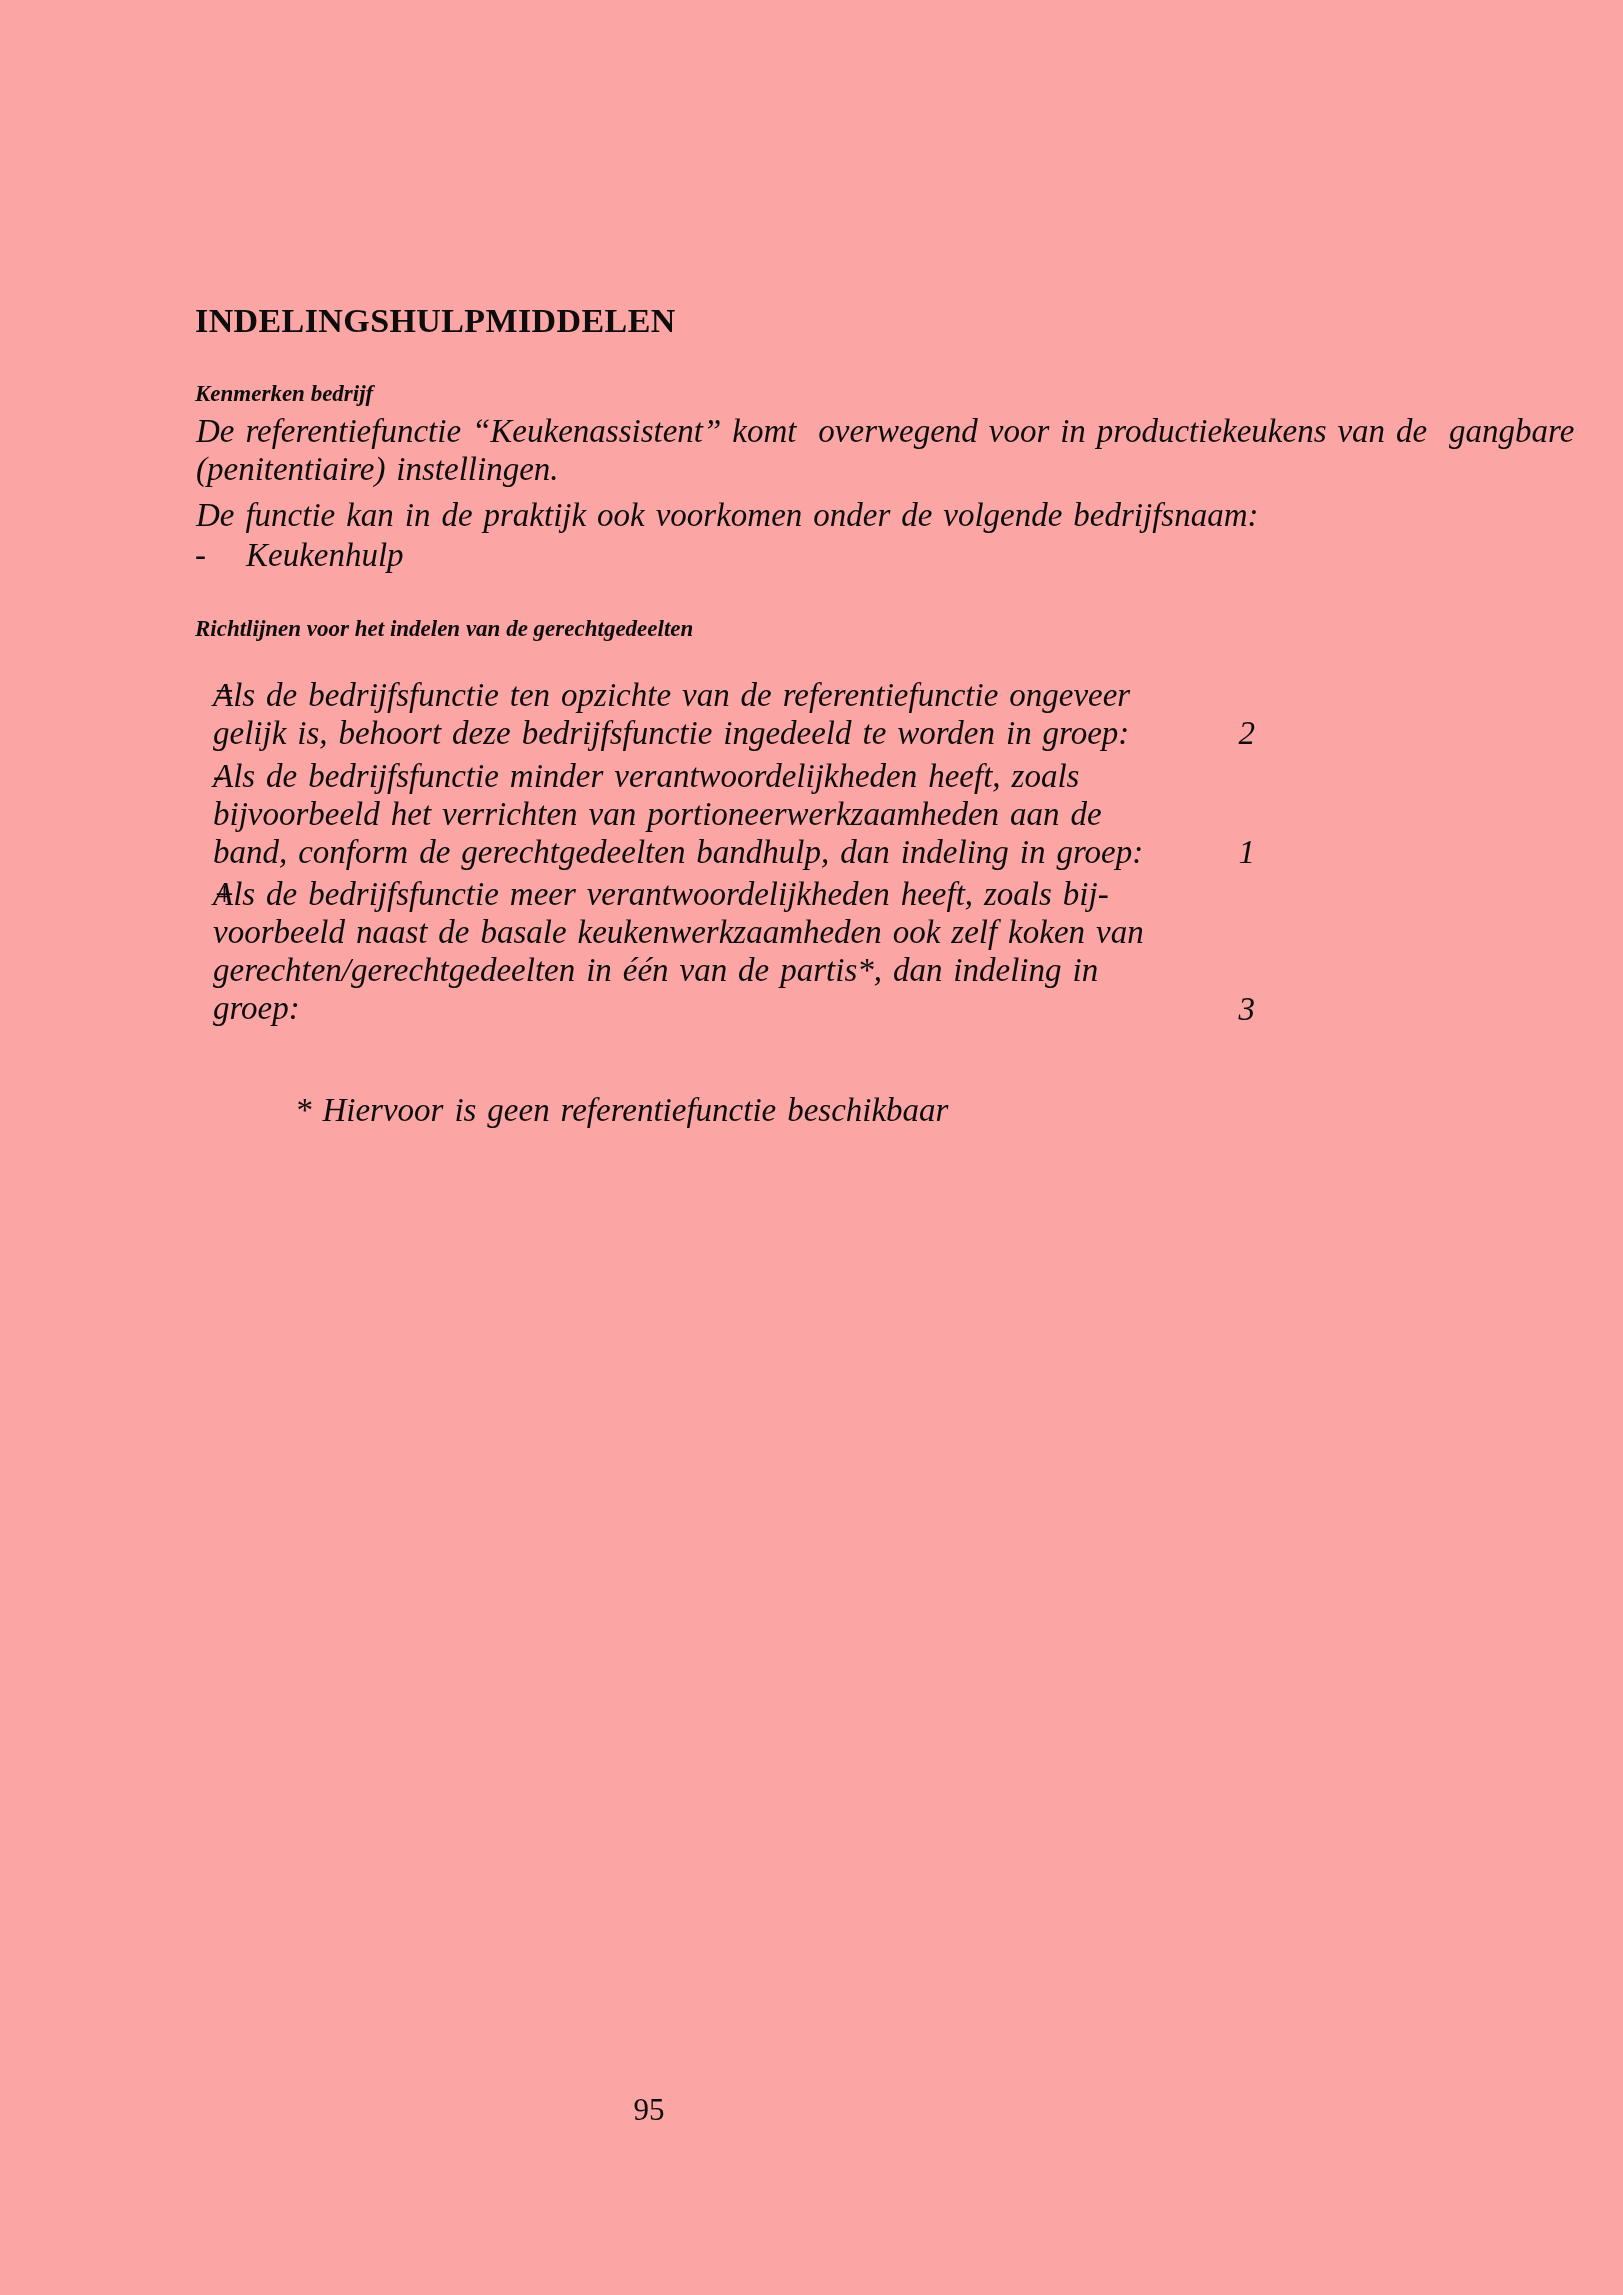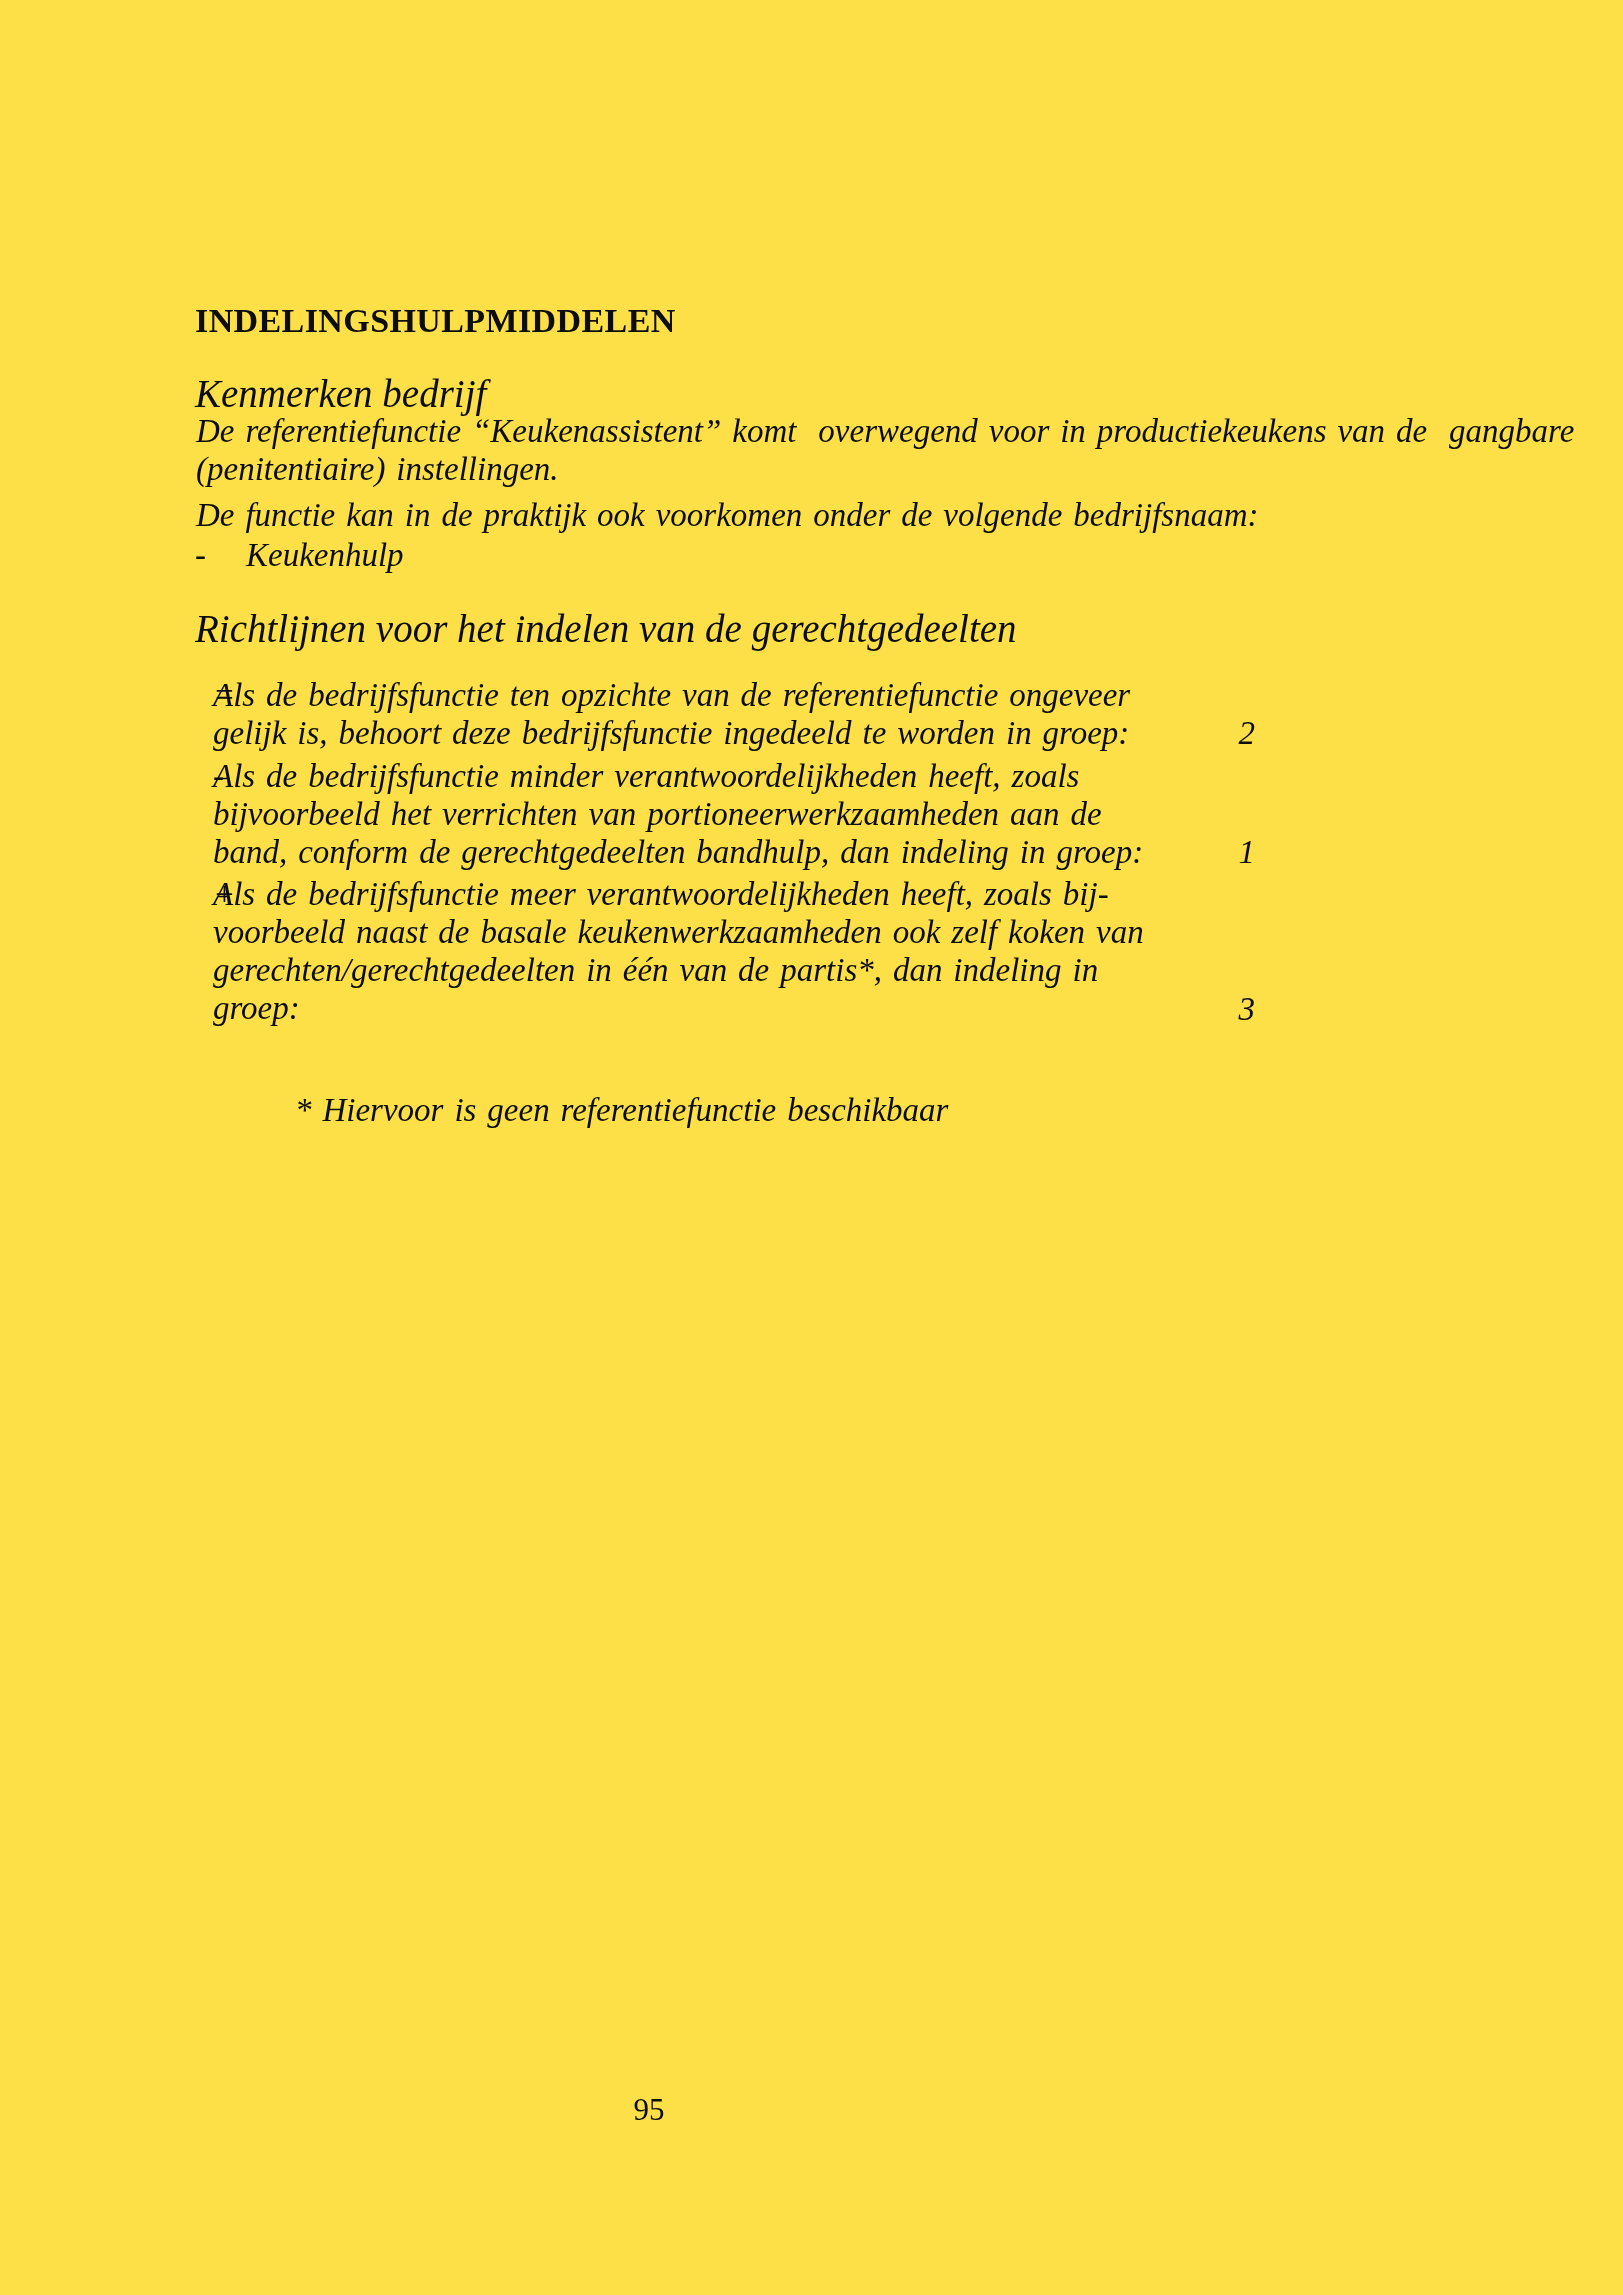--- a/index.html
+++ b/index.html
@@ -1,20 +1,20 @@
 <!DOCTYPE html>
 <html style="font-size:14px"><head>
 <meta charset="utf-8">
 <style>
   html, body { margin: 0; padding: 0; background: #9a9a9a; }
   .page {
     position: relative;
     width: 1623px;
     height: 2295px;
-    background: #fde047;
+    background: #fca5a5;
     font-family: "Liberation Serif", "DejaVu Serif", serif;
     color: #0d0d0d;
     overflow: hidden;
   }
   .abs { position: absolute; }
 
   .doc-title {
     left: 195px; top: 300px;
     font-size: 34px; line-height: 41px;
     font-weight: bold;
@@ -22,22 +22,22 @@
     white-space: nowrap;
   }
 
   .body-text {
     font-size: 33px;
     line-height: 38px;
     word-spacing: 2.7px;
   }
 
   .section-heading {
-    font-size: 39px; line-height: 39px;
-    font-weight: normal; font-style: italic;
+    font-size: 23px; line-height: 39px;
+    font-weight: bold; font-style: italic;
     white-space: nowrap;
   }
 
   .h-kenmerken  { left: 195px; top: 374px; }
   .para1        { left: 196px; top: 412px; white-space: pre-wrap; font-style: italic; }
   .para2        { left: 196px; top: 496px; white-space: nowrap; font-style: italic; }
 
   .name-row     { left: 195px; top: 536px; width: 621px; font-style: italic; }
   .name-row .marker { position: absolute; left: 0; top: 0; }
   .name-row .name   { margin-left: 51px; white-space: nowrap; }

